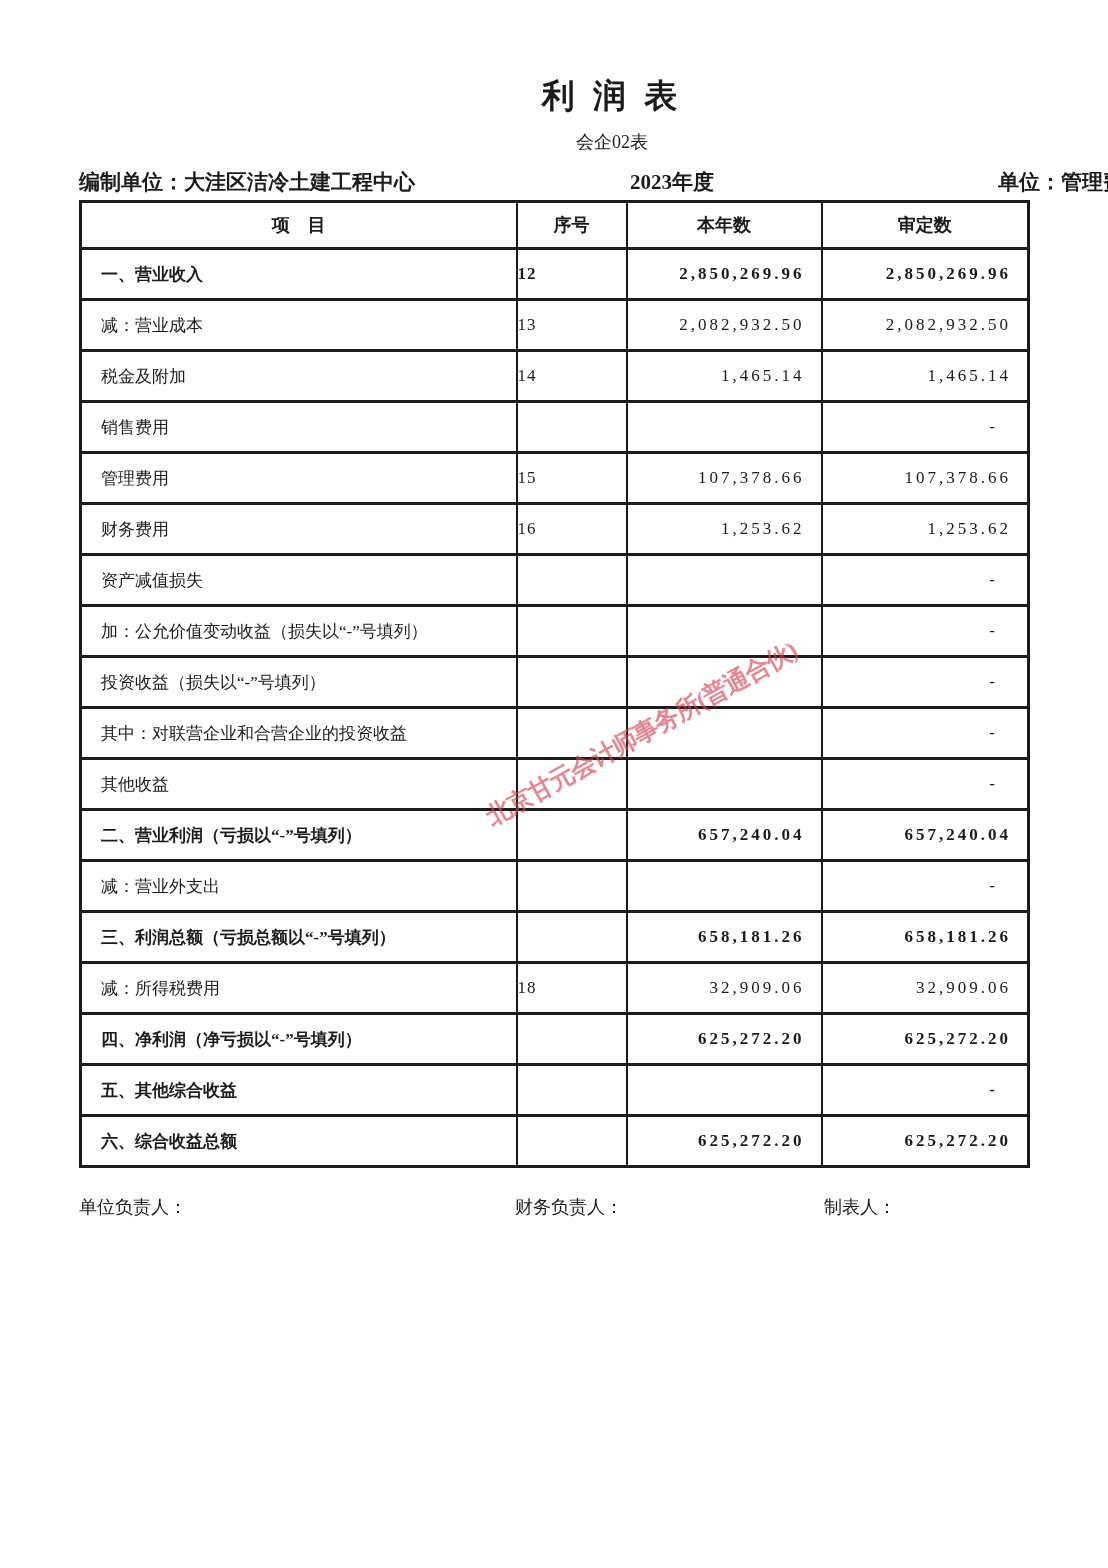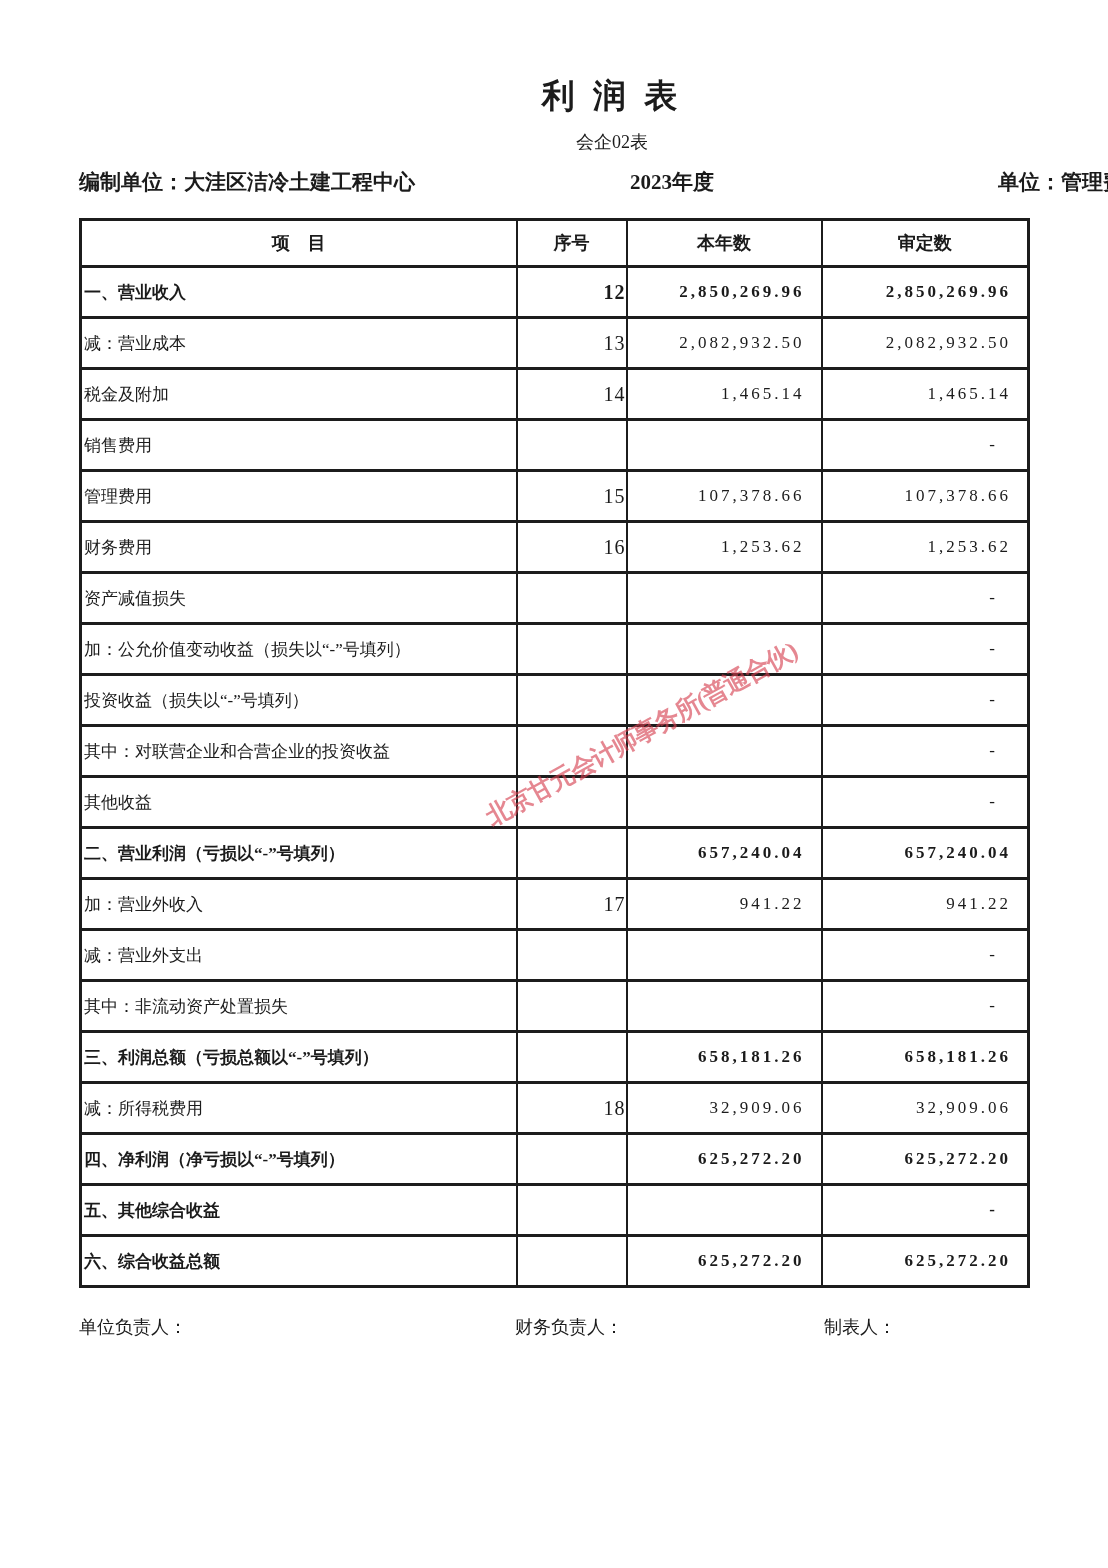--- a/index.html
+++ b/index.html
@@ -41,21 +41,21 @@
     height: 28px;
     font-size: 21px;
     font-weight: 700;
     line-height: 28px;
   }
   .info-left   { position: absolute; left: 0; top: 0; white-space: nowrap; }
   .info-center { position: absolute; left: 551px; top: 0; white-space: nowrap; }
   .info-right  { position: absolute; right: 0; top: 0; white-space: nowrap; }
 
   table.report {
-    margin-top: 22px;
+    margin-top: 4px;
     width: 948px;
     border-collapse: collapse;
     table-layout: fixed;
   }
   table.report, table.report th, table.report td {
     border: 2px solid #1c1c1c;
   }
   table.report { border-width: 3px; }
   table.report th, table.report td {
     border-top-width: 3px;
@@ -68,22 +68,22 @@
   col.c2 { width: 110px; }
   col.c3 { width: 195px; }
   col.c4 { width: 207px; }
   th {
     height: 47px;
     font-size: 18px;
     font-weight: 700;
     text-align: center;
   }
   td { height: 51px; font-size: 17px; }
-  td.c-item { text-align: left; padding-left: 2px; }
-  td.c-no   { text-align: right; font-size: 20px; letter-spacing: 1px; }
+  td.c-item { text-align: left; padding-left: 19px; }
+  td.c-no   { text-align: left; font-size: 17px; letter-spacing: 1px; }
   td.c-cur, td.c-aud {
     text-align: right;
     padding-right: 16px;
     font-size: 17px;
     letter-spacing: 3px;
   }
   td.c-aud.dash, td.c-cur.dash { padding-right: 32px; letter-spacing: 0; }
   tr.bold td.c-item { font-weight: 700; }
   tr.bold td { font-weight: 700; }
 
@@ -212,33 +212,21 @@
           <td class="c-cur"></td>
           <td class="c-aud dash">-</td>
         </tr>
           <tr class="bold">
           <td class="c-item">二、营业利润（亏损以“-”号填列）</td>
           <td class="c-no"></td>
           <td class="c-cur">657,240.04</td>
           <td class="c-aud">657,240.04</td>
         </tr>
           <tr>
-          <td class="c-item">加：营业外收入</td>
-          <td class="c-no">17</td>
-          <td class="c-cur">941.22</td>
-          <td class="c-aud">941.22</td>
-        </tr>
-          <tr>
           <td class="c-item">减：营业外支出</td>
-          <td class="c-no"></td>
-          <td class="c-cur"></td>
-          <td class="c-aud dash">-</td>
-        </tr>
-          <tr>
-          <td class="c-item">其中：非流动资产处置损失</td>
           <td class="c-no"></td>
           <td class="c-cur"></td>
           <td class="c-aud dash">-</td>
         </tr>
           <tr class="bold">
           <td class="c-item">三、利润总额（亏损总额以“-”号填列）</td>
           <td class="c-no"></td>
           <td class="c-cur">658,181.26</td>
           <td class="c-aud">658,181.26</td>
         </tr>

